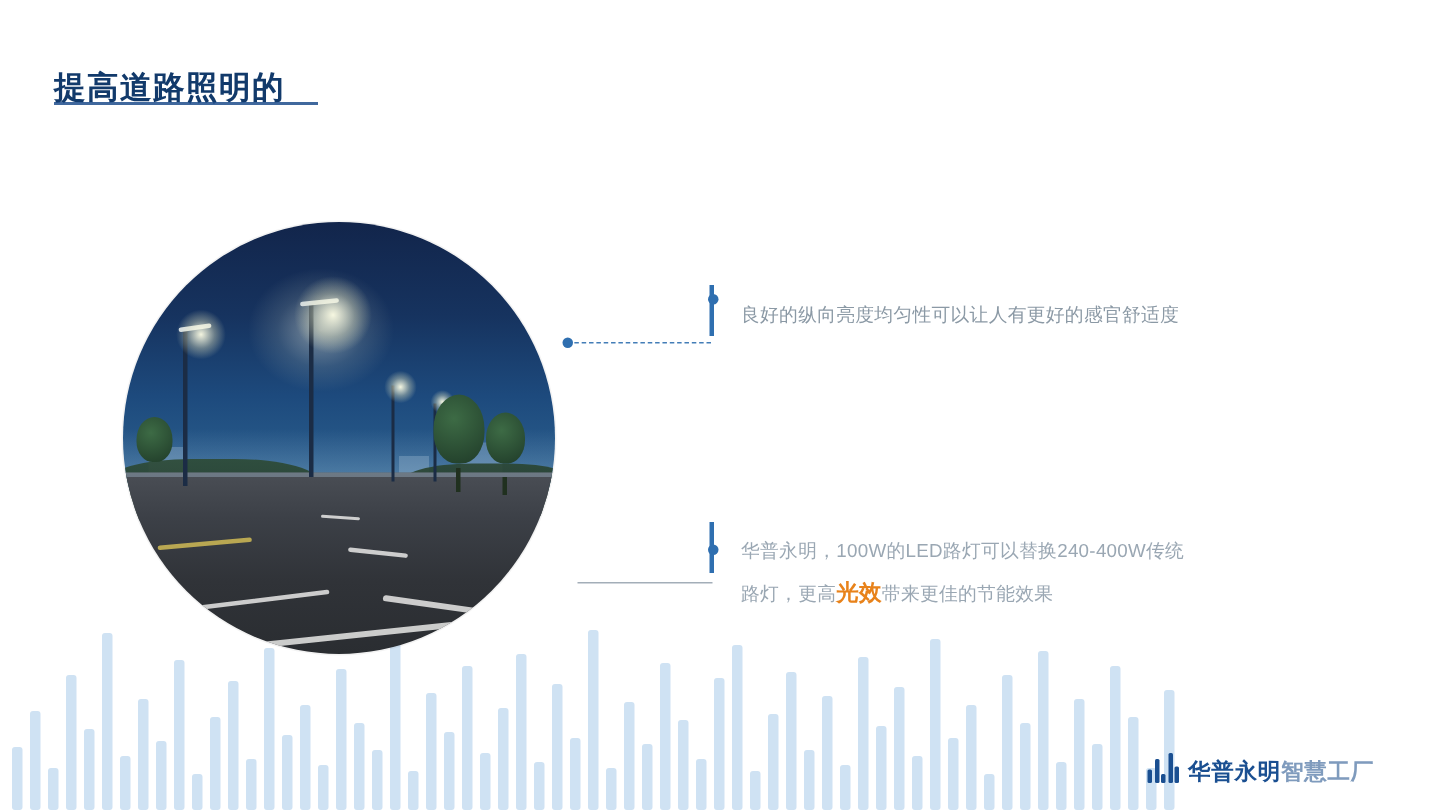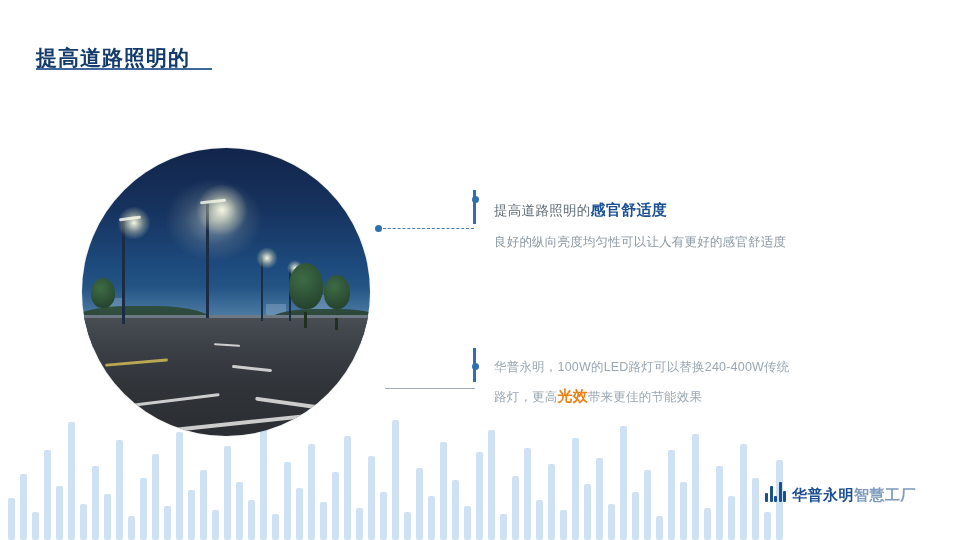--- a/index.html
+++ b/index.html
@@ -113,21 +113,21 @@
     width:400px;
   }
   .body2 .orange{color:#e8821a;font-weight:bold;font-size:15px;}
 
   
   .bars{position:absolute;left:0;bottom:0;width:960px;height:160px;}
   .bar{position:absolute;bottom:0;background:#cfe2f3;border-radius:2px;}
 
   
   .logo{
-    position:absolute;right:44px;bottom:38px;display:flex;align-items:flex-end;gap:6px;text-align:center;
+    position:absolute;right:44px;bottom:18px;display:flex;align-items:flex-end;gap:6px;text-align:center;
   }
   .logo-mark{display:flex;align-items:flex-end;gap:1.5px;height:22px;}
   .logo-mark i{display:block;width:3px;background:#1a4f91;border-radius:1px;}
   .logo-text{font-size:15px;font-weight:bold;color:#1a4f91;letter-spacing:.5px;line-height:1;}
   .logo-text .light{color:#7f9bbd;font-weight:bold;}
 </style>
 </head>
 <body>
 
 <div class="slide">
@@ -249,23 +249,20 @@
   <div class="dash-line" style="left:378px;top:228px;width:96px;"></div>
   <div class="node-dot" style="left:375px;top:225px;"></div>
   <div class="node-dot" style="left:472px;top:196px;"></div>
   <div class="v-bar" style="left:473px;top:190px;height:34px;"></div>
 
   <div class="solid-line" style="left:385px;top:388px;width:90px;"></div>
   <div class="node-dot" style="left:472px;top:363px;"></div>
   <div class="v-bar" style="left:473px;top:348px;height:34px;"></div>
 
   <div class="block" style="left:494px;top:188px;">
-    <div class="sub">
-      <span>提高道路照明的</span><span class="accent">感官舒适度</span>
-    </div>
     <div class="body">良好的纵向亮度均匀性可以让人有更好的感官舒适度</div>
   </div>
 
   <div class="block" style="left:494px;top:340px;">
     <div class="body2">
       <span>华普永明，100W的LED路灯可以替换240-400W传统</span><br>
       <span>路灯，更高</span><span class="orange">光效</span><span>带来更佳的节能效果</span>
     </div>
   </div>
 

